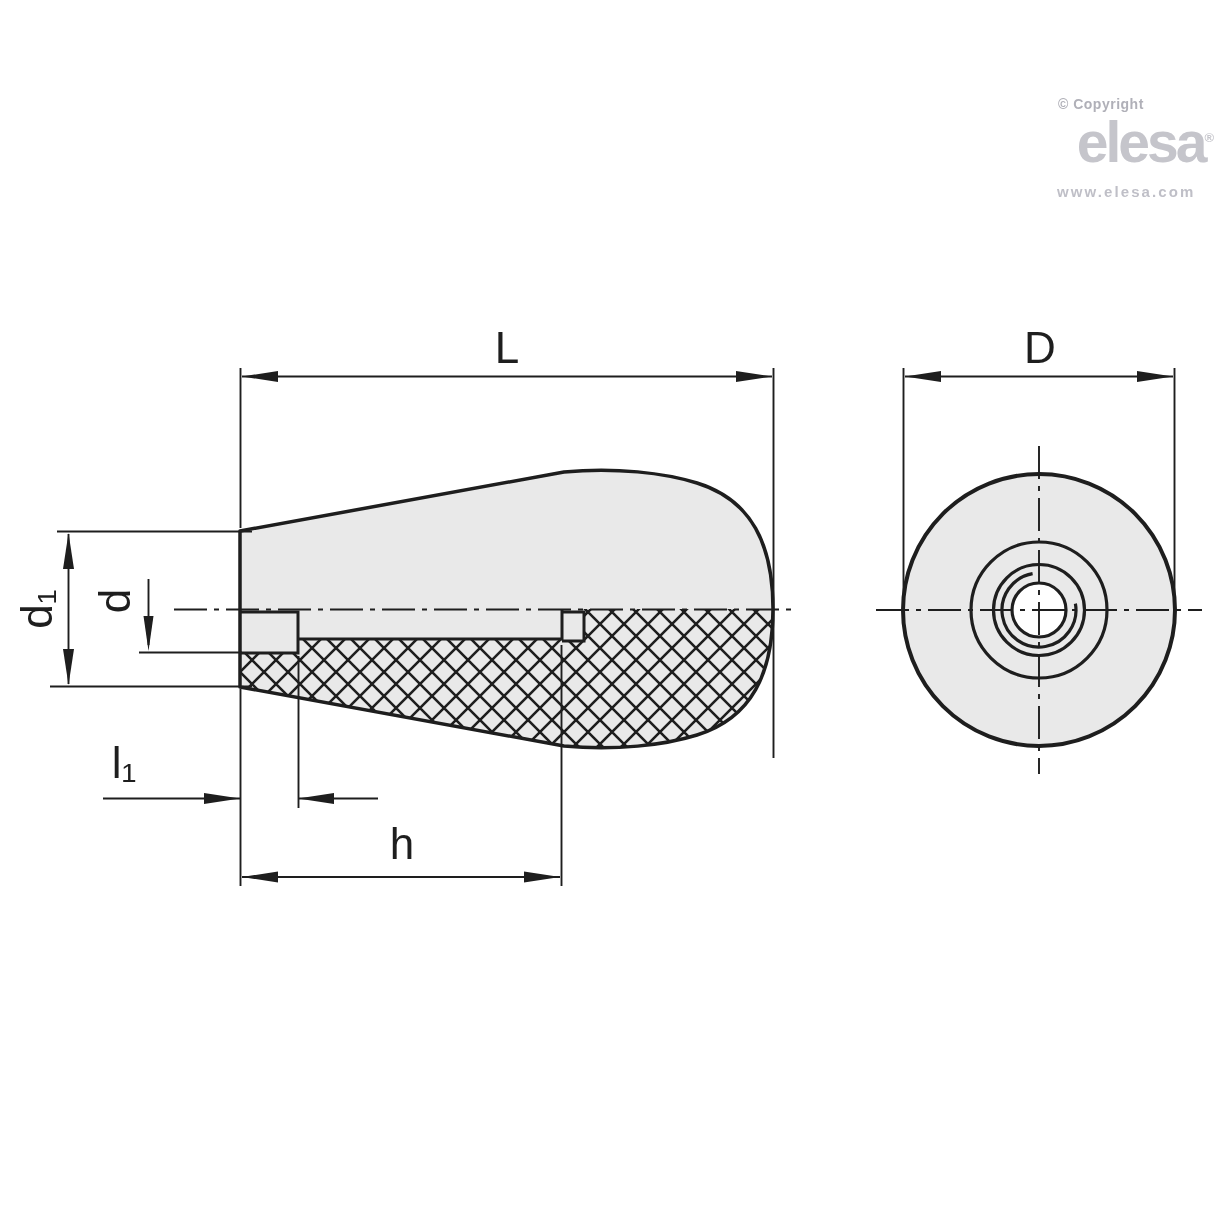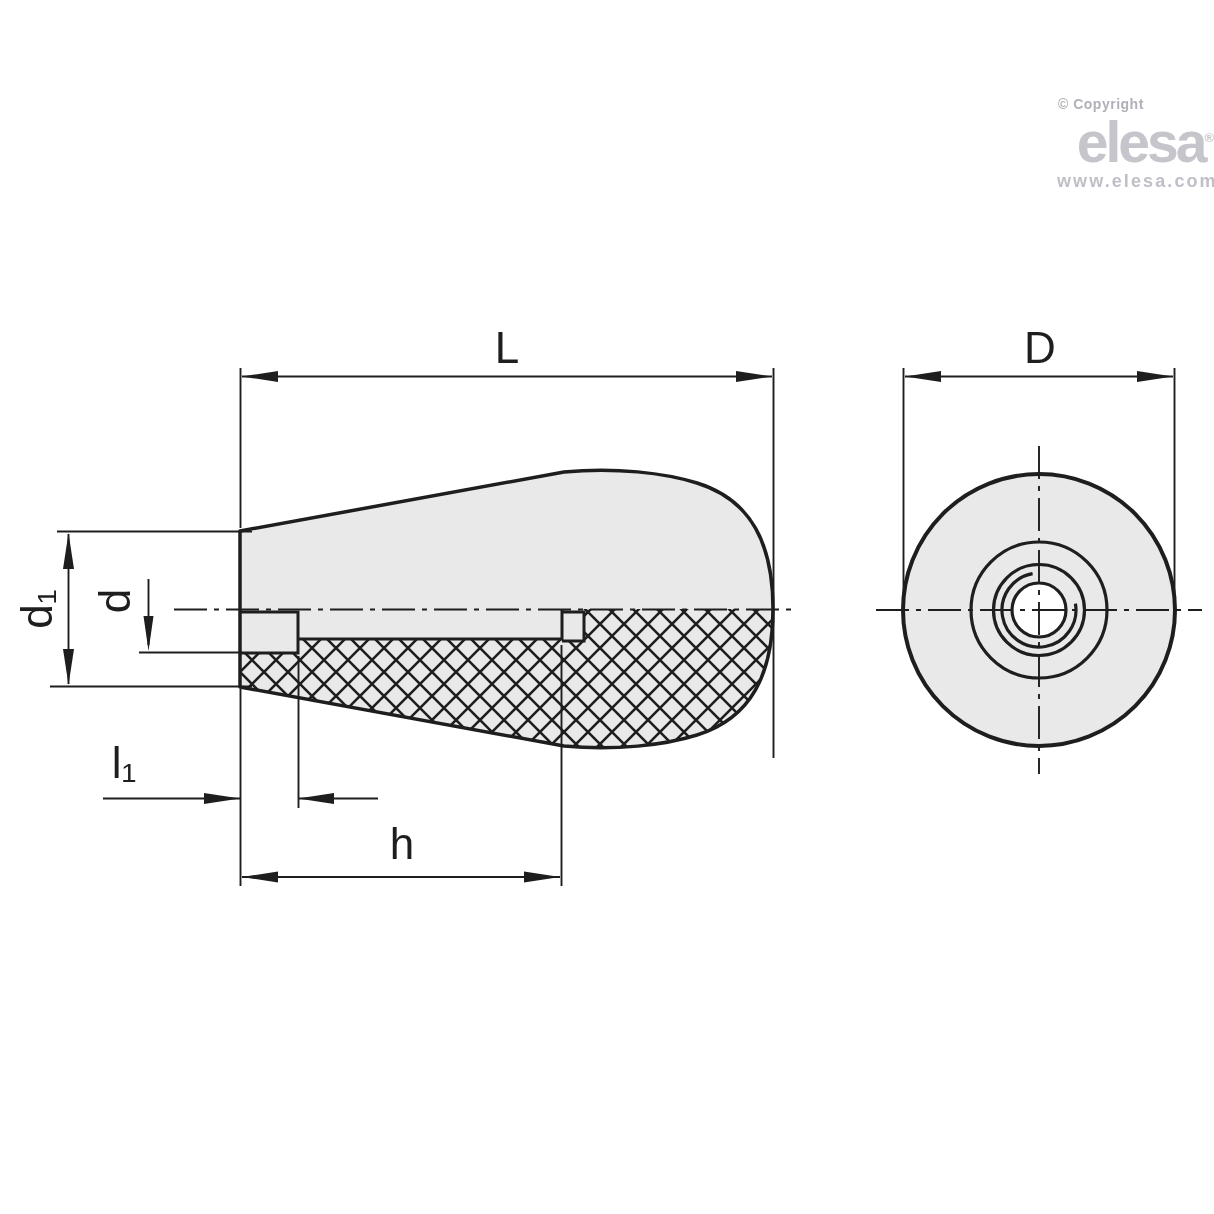--- a/index.html
+++ b/index.html
@@ -42,22 +42,22 @@
   .logo .copyright {
     font-size: 14px; letter-spacing: 0.5px;
     color: var(--copyright_gray); padding-left: 8px; font-weight: bold;
   }
   .logo .brand {
     font-size: 57px; font-weight: bold; letter-spacing: -3px;
     color: var(--brand_gray); line-height: 1.0; margin-top: 2px; text-align: right;
   }
   .logo .brand sup { font-size: 13px; letter-spacing: 0; vertical-align: super; }
   .logo .website {
-    font-size: 18px; letter-spacing: 2.1px; font-weight: bold;
-    color: var(--url_gray); margin-top: 0; padding-left: 7px;
+    font-size: 15px; letter-spacing: 2.1px; font-weight: bold;
+    color: var(--url_gray); margin-top: 12px; padding-left: 7px;
   }
 </style>
 </head>
 <body>
 
 <div class="stage">
 
   <svg class="drawing" width="1214" height="1214" viewBox="0 0 1214 1214">
     <defs>
       <pattern id="knurl" width="24" height="24" patternUnits="userSpaceOnUse">

